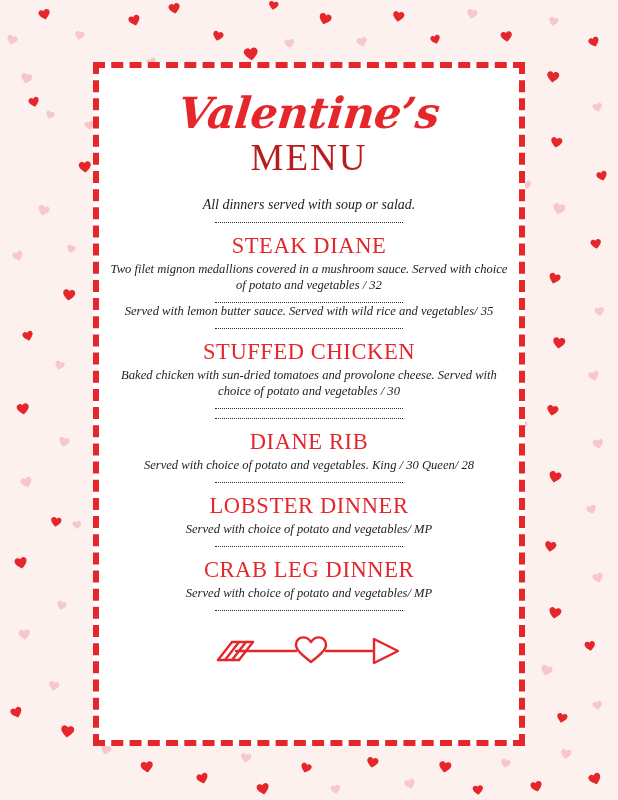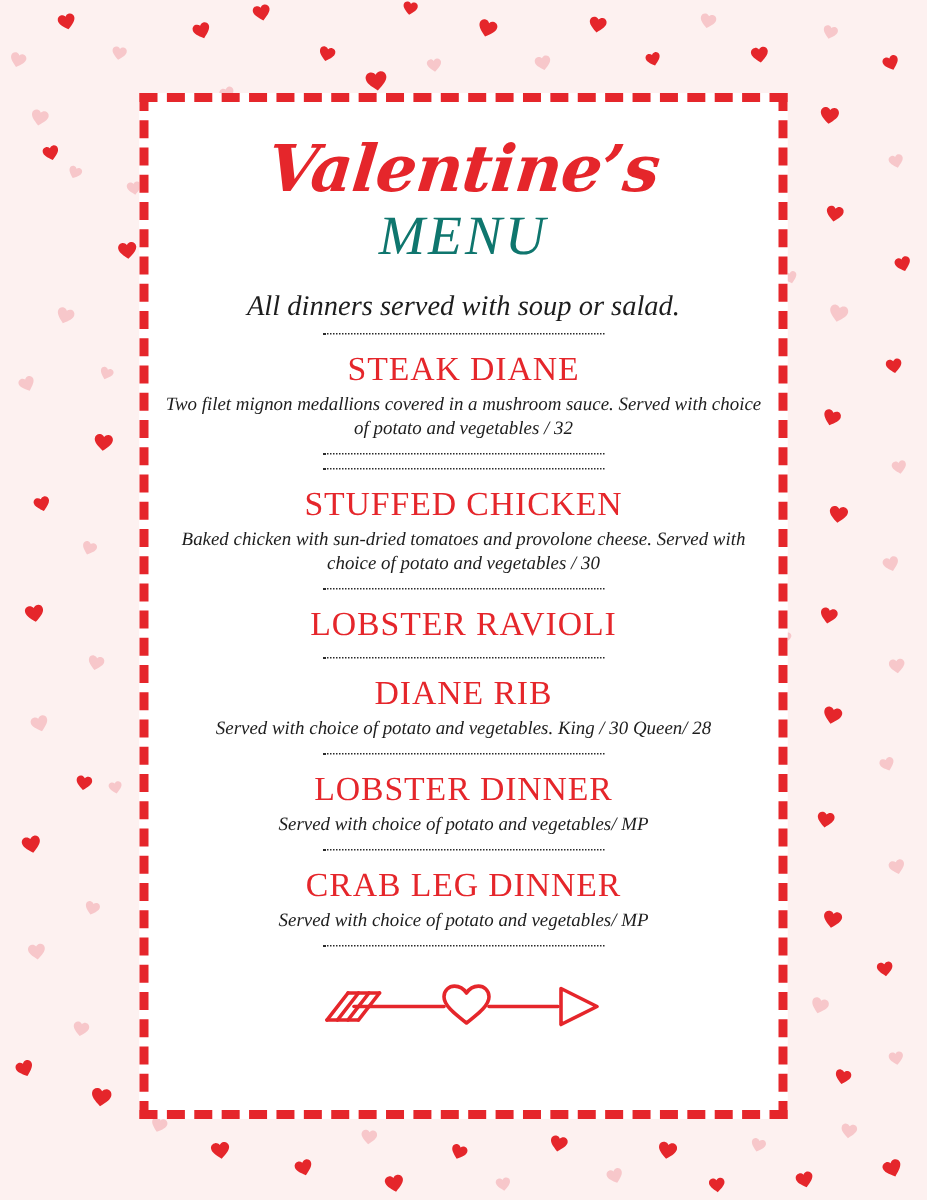--- a/index.html
+++ b/index.html
@@ -84,29 +84,28 @@
     letter-spacing: -0.5px;
     margin: 8px 0 0 0;
     transform: skewX(-6deg);
   }
 
   .menu-word {
     font-family: "Liberation Serif", "DejaVu Serif", serif;
     font-size: 37px;
     line-height: 40px;
     letter-spacing: 2px;
-    color: #0f766e;
+    color: #b91c1c;
     margin: 2px 0 0 0;
-    font-style: italic;
   }
 
   .subtitle {
     font-family: "Liberation Serif", "DejaVu Serif", serif;
     font-style: italic;
-    font-size: 19px;
+    font-size: 14px;
     line-height: 17px;
     color: #1d1d1d;
     margin: 18px 0 0 0;
   }
 
   .item { margin: 0; }
 
   .item-name {
     font-family: "Liberation Serif", "DejaVu Serif", serif;
     font-size: 22.5px;
@@ -616,29 +615,29 @@
     <div class="subtitle">All dinners served with soup or salad.</div>
 
     <div id="items-list">
         <div class="sep"></div>
         <div class="item">
           <div class="item-name">STEAK DIANE</div>
           <div class="item-desc">Two filet mignon medallions covered in a mushroom sauce. Served with choice of potato and vegetables /  32</div>
         </div>
         <div class="sep"></div>
         <div class="item">
+          <div class="item-desc">Served with lemon butter sauce.  Served with wild rice and vegetables/  35</div>
         </div>
         <div class="sep"></div>
         <div class="item">
           <div class="item-name">STUFFED CHICKEN</div>
           <div class="item-desc">Baked chicken with sun-dried tomatoes and provolone cheese. Served with choice of potato and vegetables /  30</div>
         </div>
         <div class="sep"></div>
         <div class="item">
-          <div class="item-name">LOBSTER RAVIOLI</div>
         </div>
         <div class="sep"></div>
         <div class="item">
           <div class="item-name">DIANE RIB</div>
           <div class="item-desc">Served with choice of potato and vegetables.  King /  30      Queen/  28</div>
         </div>
         <div class="sep"></div>
         <div class="item">
           <div class="item-name">LOBSTER DINNER</div>
           <div class="item-desc">Served with choice of potato and vegetables/ MP</div>

